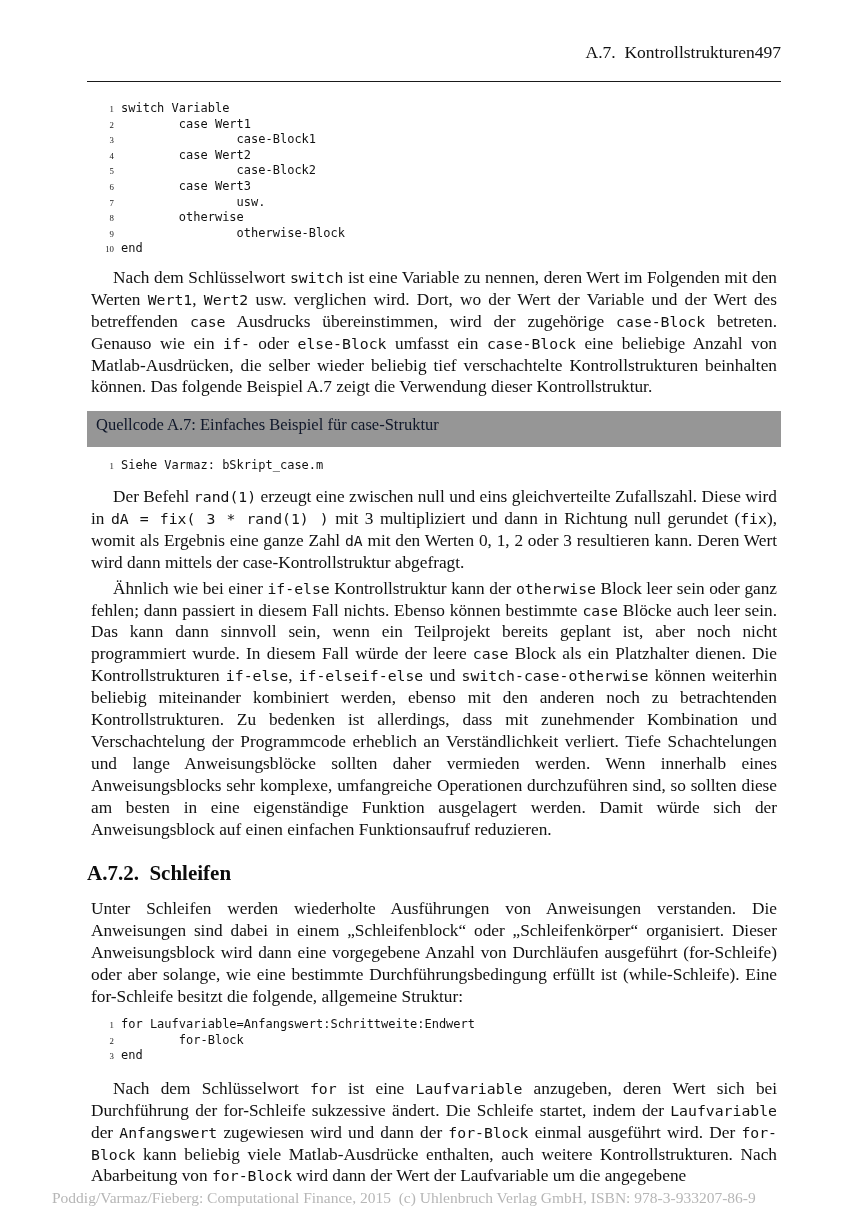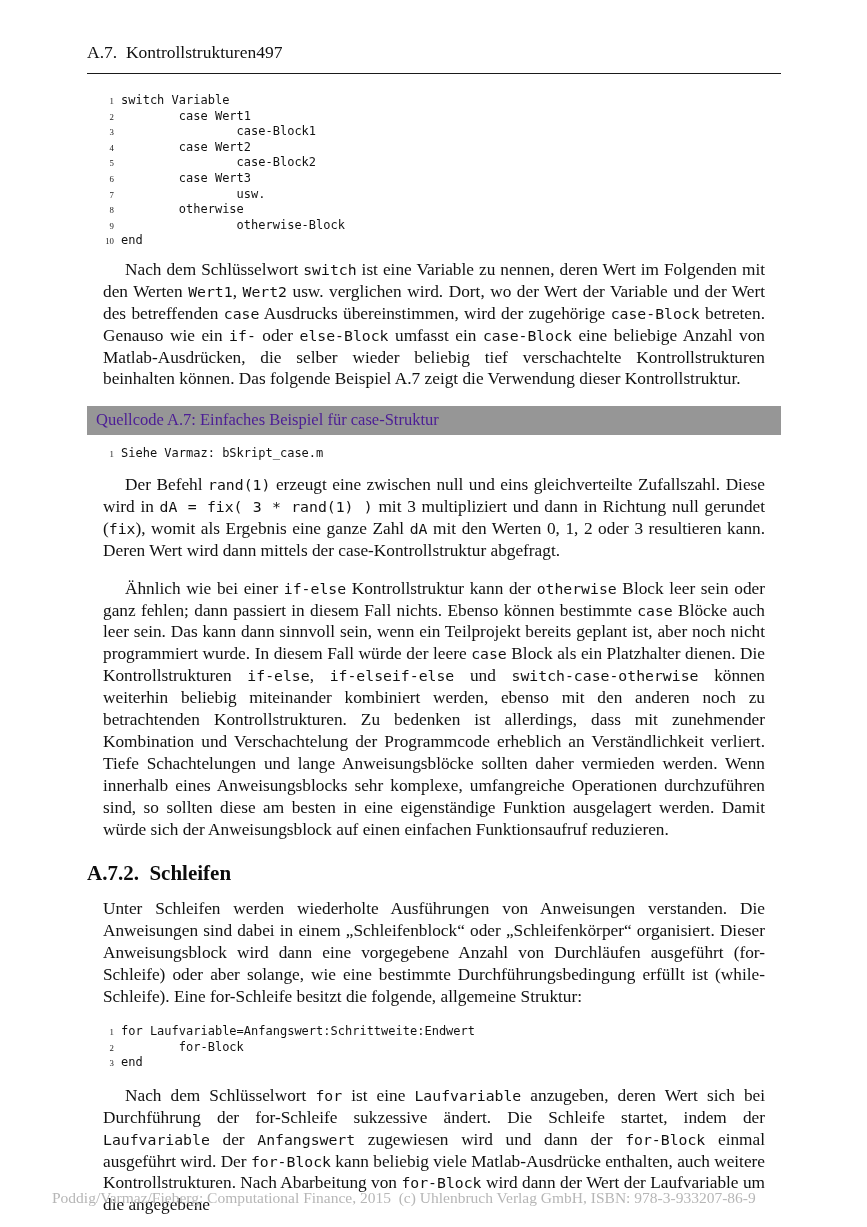--- a/index.html
+++ b/index.html
@@ -10,24 +10,24 @@
     font-family: "Liberation Serif", serif;
     color: #111111;
     overflow: hidden;
   }
   .content {
     position: absolute;
     left: 87px; right: 86px; top: 0;
   }
   .header-row {
     display: flex;
-    justify-content: flex-start;
+    justify-content: flex-end;
     align-items: baseline;
     margin-top: 42px;
-    padding-bottom: 10px;
+    padding-bottom: 18px;
     border-bottom: 1.3px solid #1a1a1a;
     font-size: 17.5px;
     white-space: pre;
   }
   .codeblock { margin: 19px 0 0 13px; }
   .codeblock.tight { margin-top: 11px; }
   .codeblock.forblock { margin-top: 9px; }
   .code-line { display: flex; align-items: baseline; line-height: 14.6px; }
   .lineno {
     width: 14px; flex-shrink: 0;
@@ -37,42 +37,42 @@
     color: #222222;
   }
   .codetext {
     margin-left: 7px;
     font-family: "DejaVu Sans Mono", "Liberation Mono", monospace;
     font-size: 12px;
     white-space: pre;
     color: #111111;
   }
   p.body-par {
-    margin: 16px;
+    margin: 4px;
     font-size: 17.3px;
     line-height: 21.9px;
     text-align: justify;
     text-indent: 22px;
     hyphens: auto;
     -webkit-hyphens: auto;
   }
   p.body-par.first-after-block { margin-top: 10px; }
   p.body-par.after-code { margin-top: 12px; }
   p.body-par.after-heading { text-indent: 0; margin-top: 12px; }
   p.body-par.last-par { margin-top: 14px; }
   .mono {
     font-family: "DejaVu Sans Mono", "Liberation Mono", monospace;
     font-size: 0.855em;
   }
   .banner {
     margin-top: 13px;
     background: #969696;
-    color: #4c1d95;
+    color: #0f172a;
     font-size: 16.5px;
-    padding: 4px 9px 5px 9px;
+    padding: 4px 9px 12px 9px;
   }
   h2.section-heading {
     margin: 21px 0 0 0;
     font-size: 21px;
     font-weight: bold;
     white-space: pre;
     color: #0d0d0d;
   }
   .footer {
     position: absolute;

